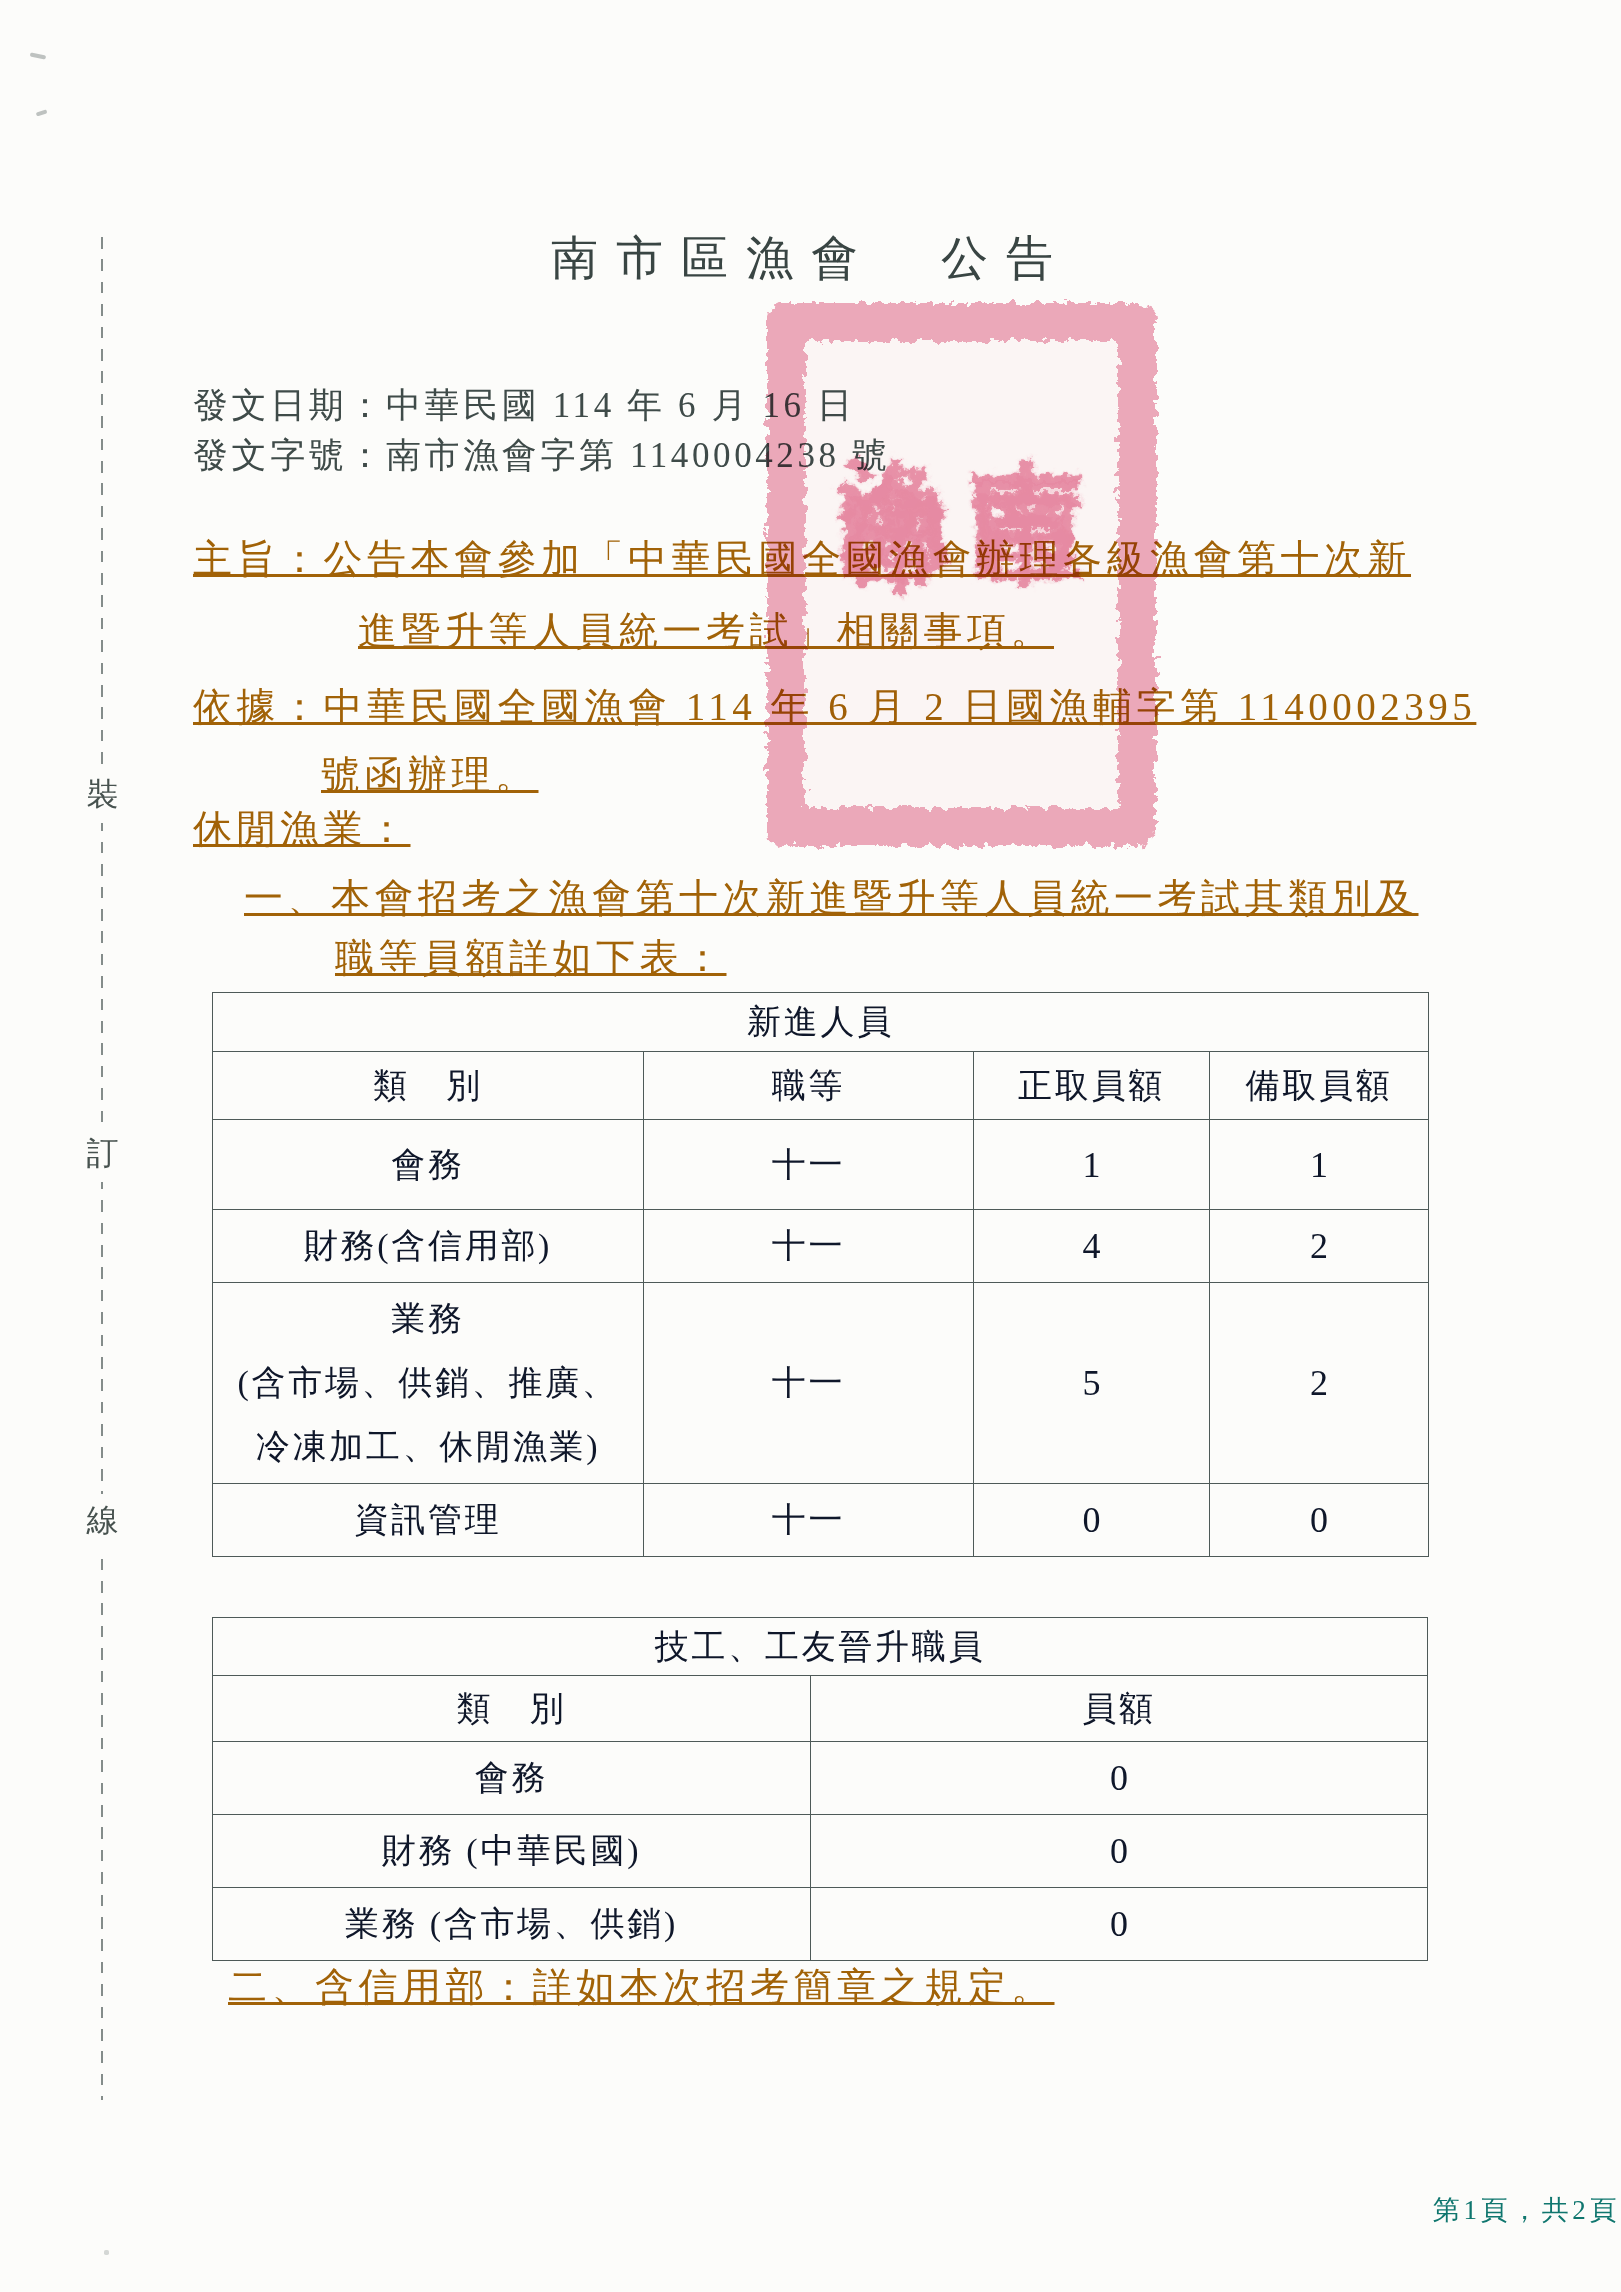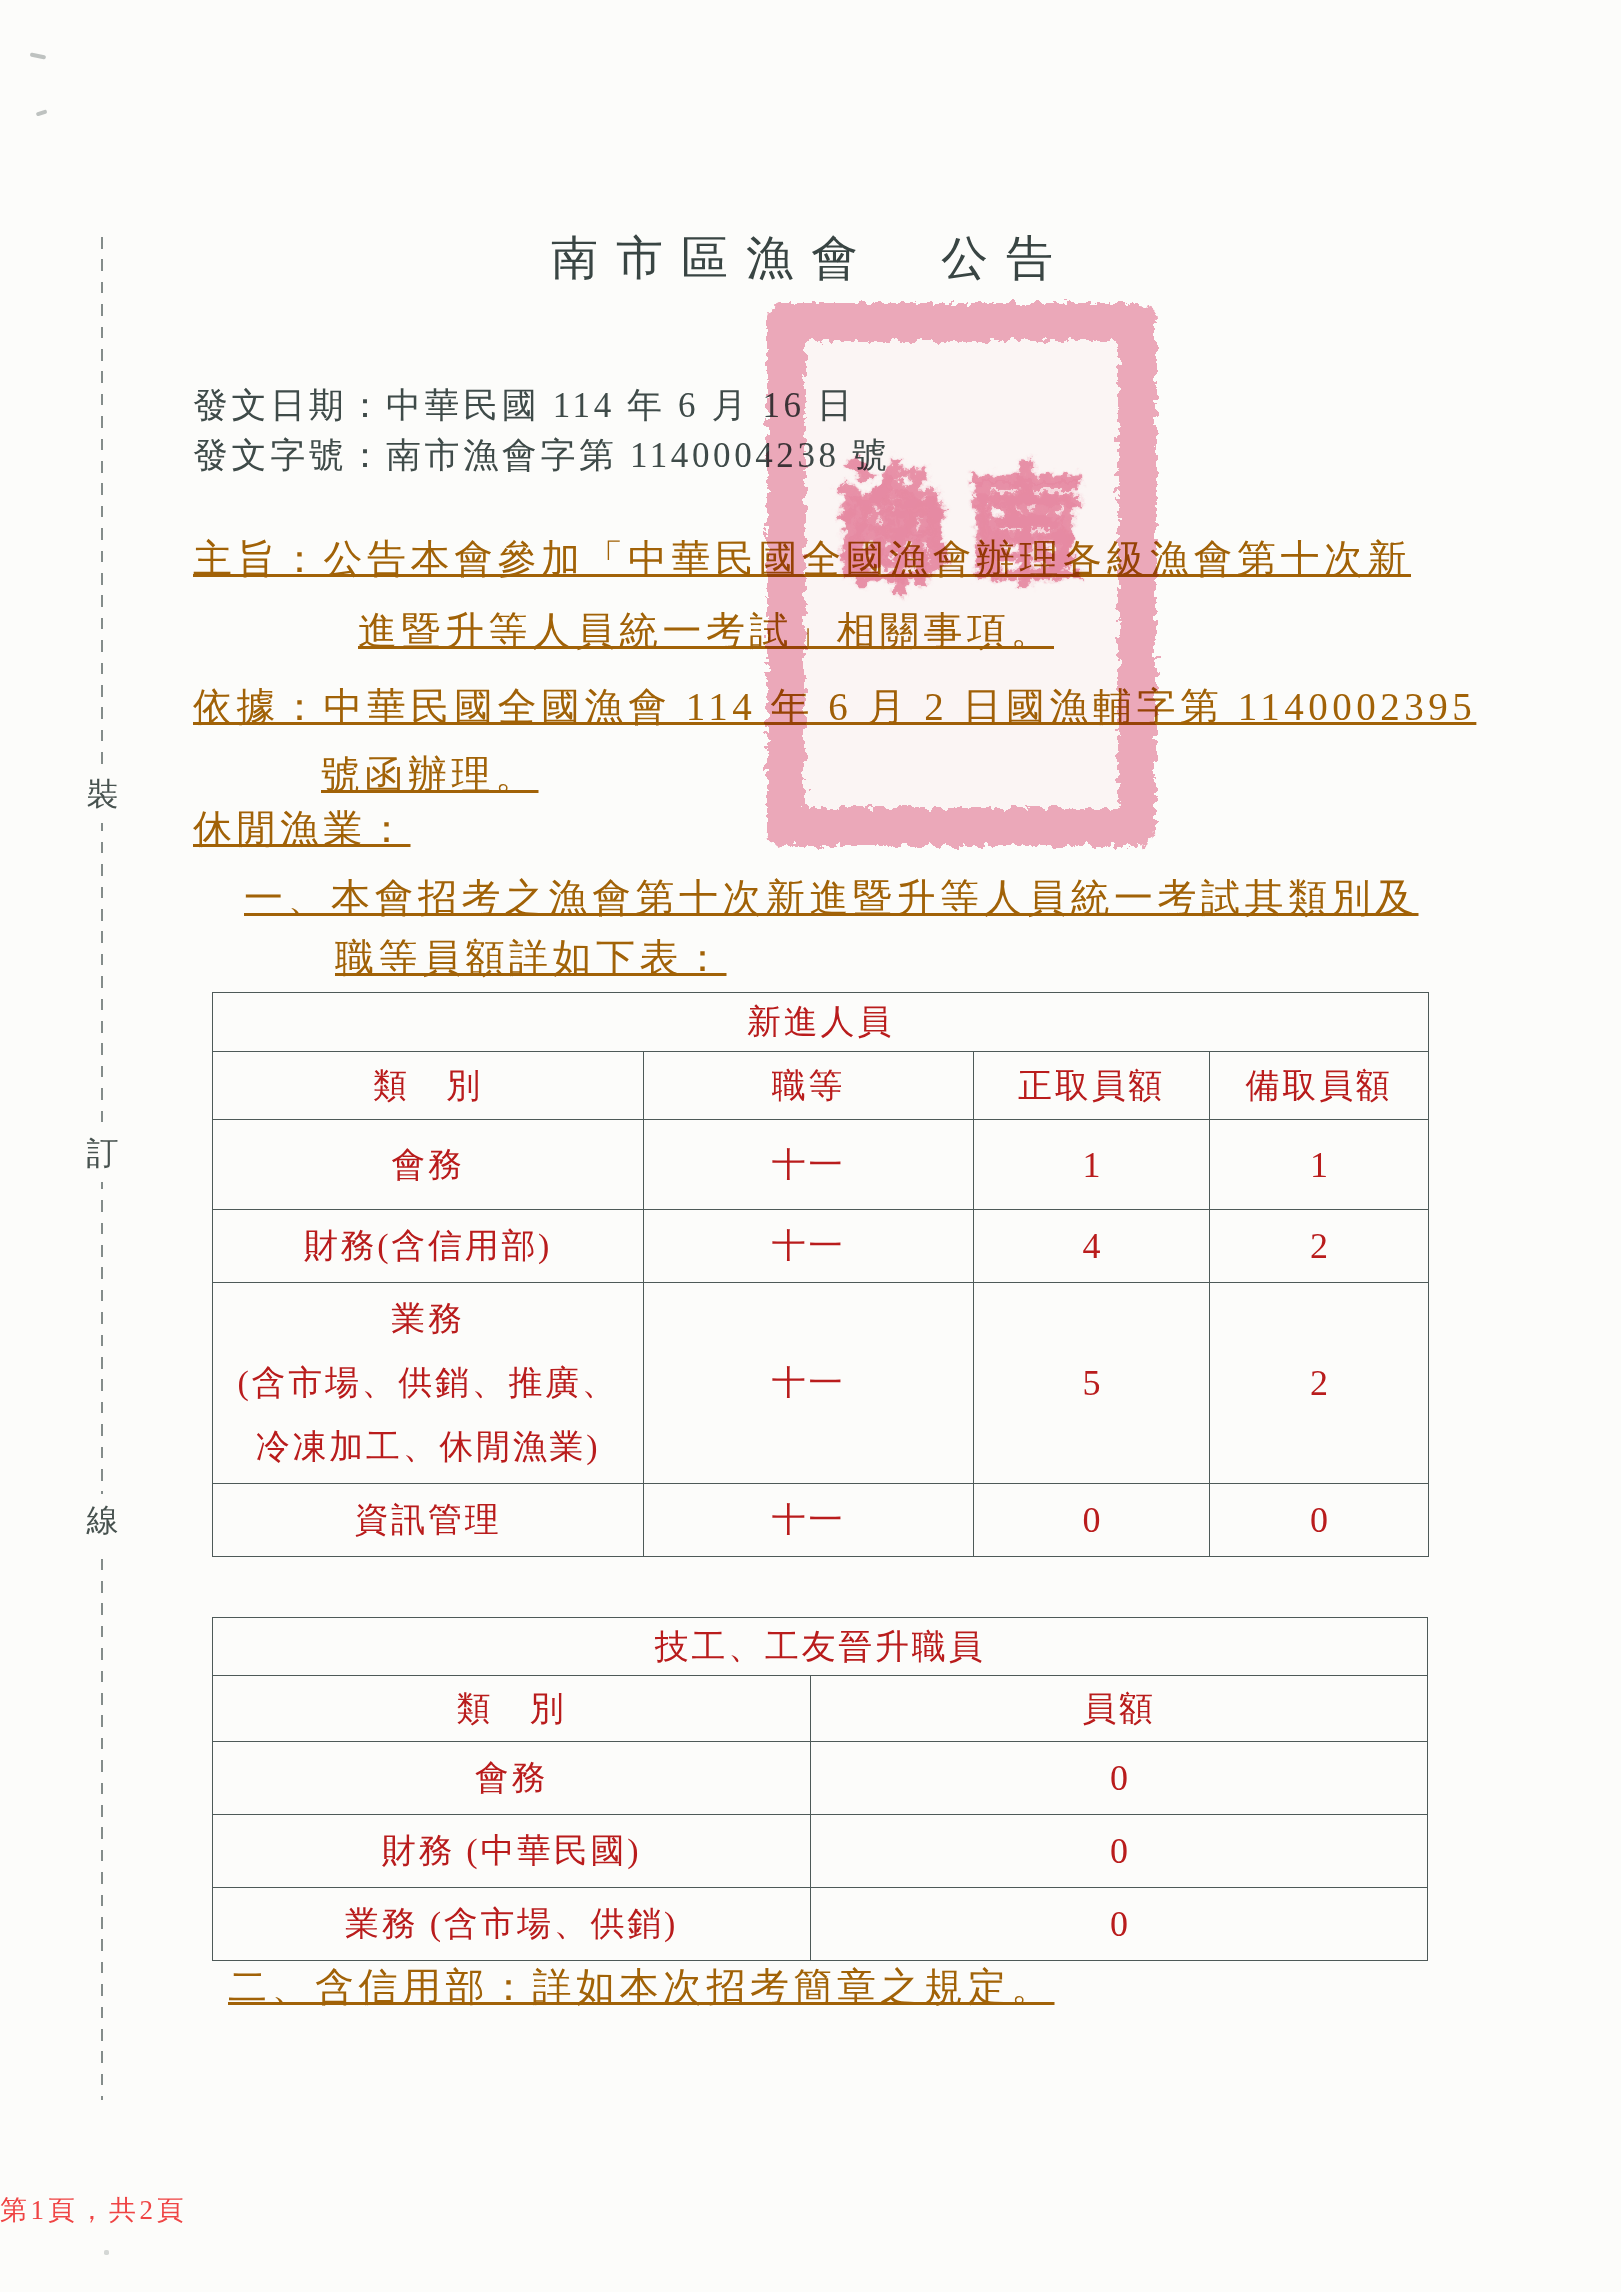--- a/index.html
+++ b/index.html
@@ -33,21 +33,21 @@
   .l-item1b{left:335px;top:931px;}
   .l-item2{left:228px;top:1960px;}
   
   table.doc{
     position:absolute;border-collapse:collapse;table-layout:fixed;
     background:transparent;
   }
   table.doc td{
     border:1.8px solid #4e5a58;
     text-align:center;vertical-align:middle;
-    font-size:34px;letter-spacing:2.7px;color:#b91c1c;
+    font-size:34px;letter-spacing:2.7px;color:#0f172a;
     padding:4px;
     margin-top:21px;
   }
   table.doc td.num{font-size:36px;letter-spacing:0;}
   table.doc td.cat{white-space:pre-line;line-height:64px;}
   .t-new{left:212px;top:992px;width:1215px;}
   .t-pro{left:212px;top:1617px;width:1215px;}
   
   .binding-line{
     position:absolute;left:101px;top:237px;width:1.8px;height:1863px;
@@ -79,22 +79,22 @@
   .stamp-col{
     writing-mode:vertical-rl;text-orientation:upright;
     font-size:113px;line-height:133px;letter-spacing:12.5px;
     font-weight:bold;
     color:rgba(233,140,166,.82);
     text-shadow:0 0 3.6px rgba(233,140,166,.7);
     filter:blur(0.5px);
   }
   
   .footer{
-    position:absolute;top:2192px;left:0;width:1603px;
-    text-align:left;font-size:27px;letter-spacing:3.6px;color:#ef4444;
+    position:absolute;top:2192px;left:17px;width:1603px;
+    text-align:right;font-size:27px;letter-spacing:3.6px;color:#0f766e;
   }
   
   .speck{position:absolute;background:#8a918f;border-radius:1.8px;opacity:.55;}
   .sp1{left:29.6px;top:54px;width:16px;height:3.6px;transform:rotate(12deg);}
   .sp2{left:36px;top:111px;width:10.7px;height:3.6px;transform:rotate(-18deg);}
   .sp3{left:104px;top:2250px;width:5.4px;height:4.5px;opacity:.35;}
 </style>
 </head>
 <body>
 

